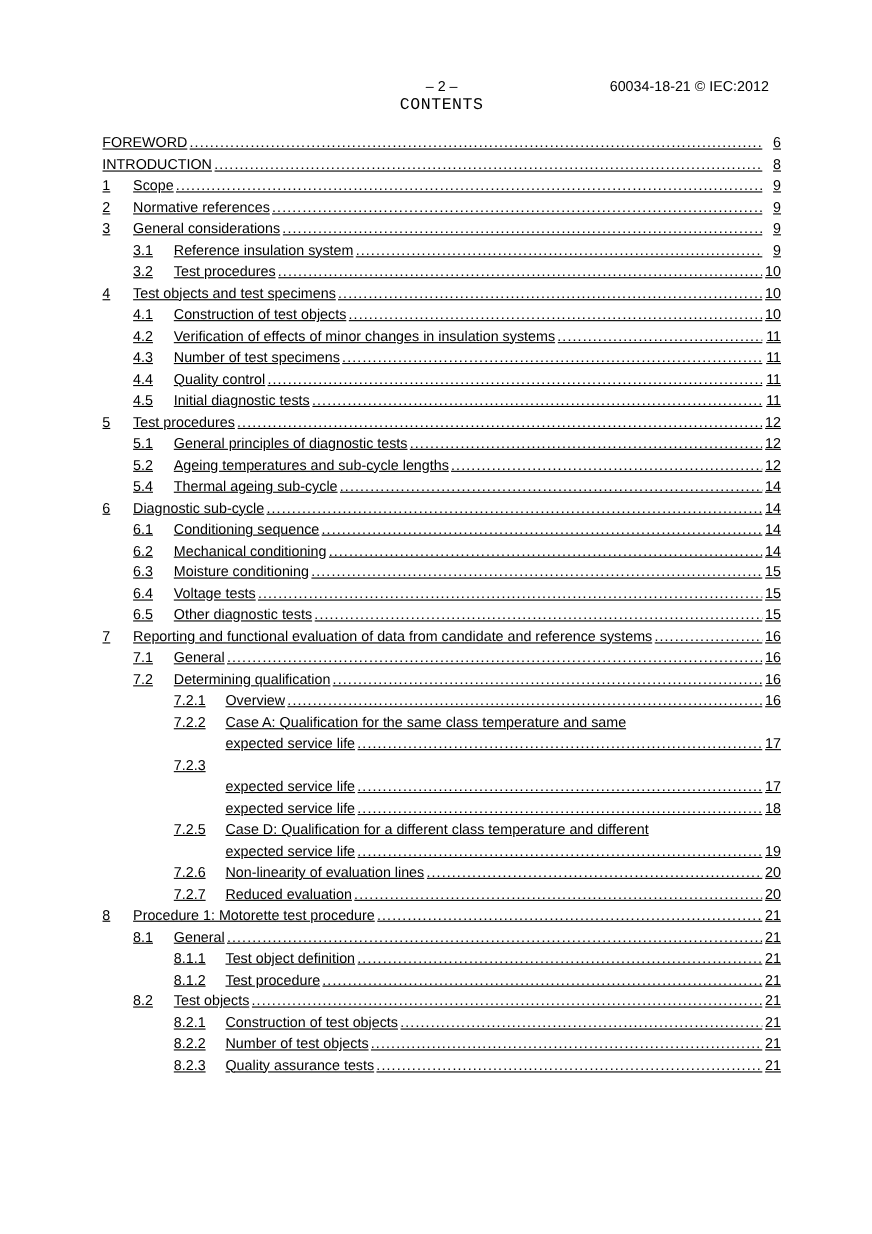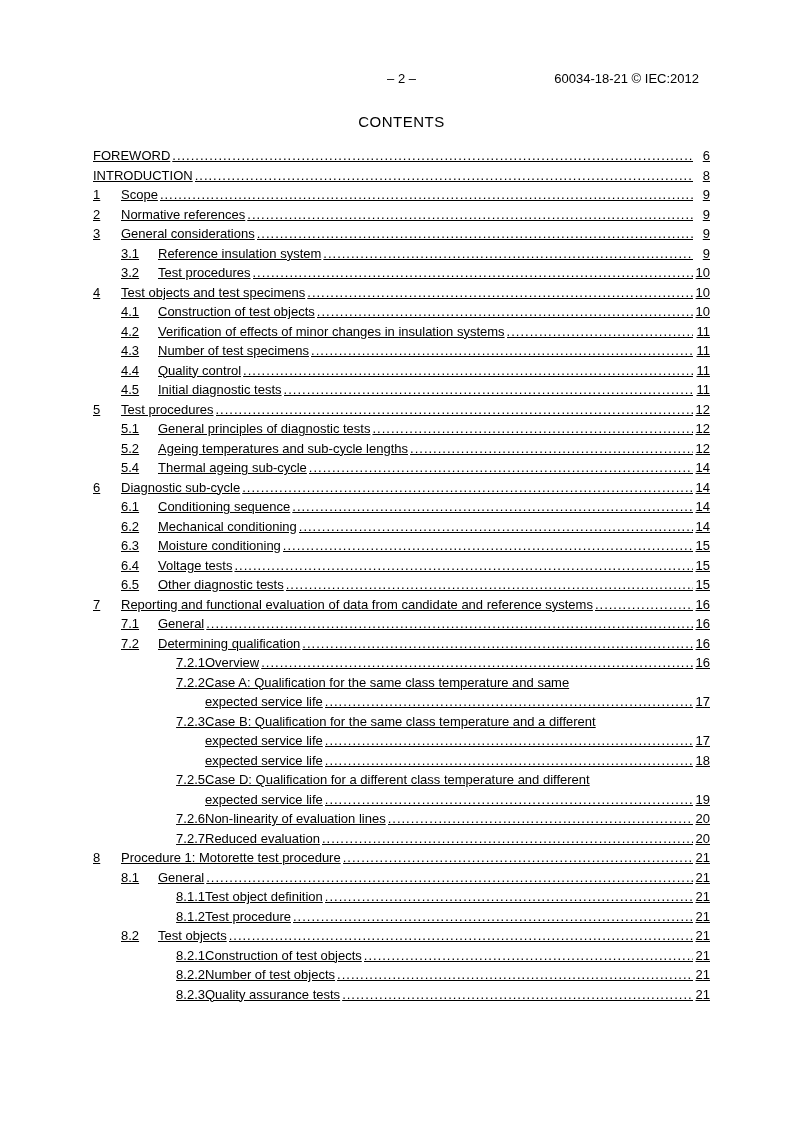--- a/index.html
+++ b/index.html
@@ -34,25 +34,25 @@
     transform: translateX(-50%);
     white-space: nowrap;
   }
   .doc-ref {
     position: absolute;
     right: 11px;
     top: 0;
     white-space: nowrap;
   }
   .contents-heading {
-    margin-top: 26px;
     text-align: center;
     font-size: 15px;
     letter-spacing: 0.5px;
     line-height: 18px;
+    font-family: Liberation Mono, monospace;
   }
   .toc {
     margin-top: 15px;
     font-size: 13px;
   }
   .toc-row {
     display: flex;
     align-items: baseline;
     line-height: 19.5px;
     height: 19.5px;
@@ -60,21 +60,21 @@
     text-decoration: underline;
   }
   .toc-num {
     flex: 0 0 auto;
     white-space: nowrap;
   }
   .lvl0 .toc-num { width: 28px; }
   .lvl1 { padding-left: 28px; align-items: flex-end; }
   .lvl1 .toc-num { width: 37px; }
   .lvl2 { padding-left: 65px; }
-  .lvl2 .toc-num { width: 47px; text-align: right; }
+  .lvl2 .toc-num { width: 47px; }
   .toc-title {
     flex: 0 1 auto;
     white-space: nowrap;
     padding-right: 2px;
   }
   .toc-leader {
     flex: 1 1 auto;
     overflow: hidden;
     white-space: nowrap;
     min-width: 0;
@@ -302,21 +302,20 @@
 
   <div class="toc-row lvl2">
     <span class="toc-num"></span>
     <span class="toc-title">expected service life</span>
     <span class="toc-leader"></span>
     <span class="toc-page">17</span>
   </div>
 
   <div class="toc-row lvl2">
     <span class="toc-num">7.2.3</span>
-    <span class="toc-title">Case B: Qualification for the same class temperature and a different</span>
 
   </div>
 
   <div class="toc-row lvl2">
     <span class="toc-num"></span>
     <span class="toc-title">expected service life</span>
     <span class="toc-leader"></span>
     <span class="toc-page">17</span>
   </div>
 

